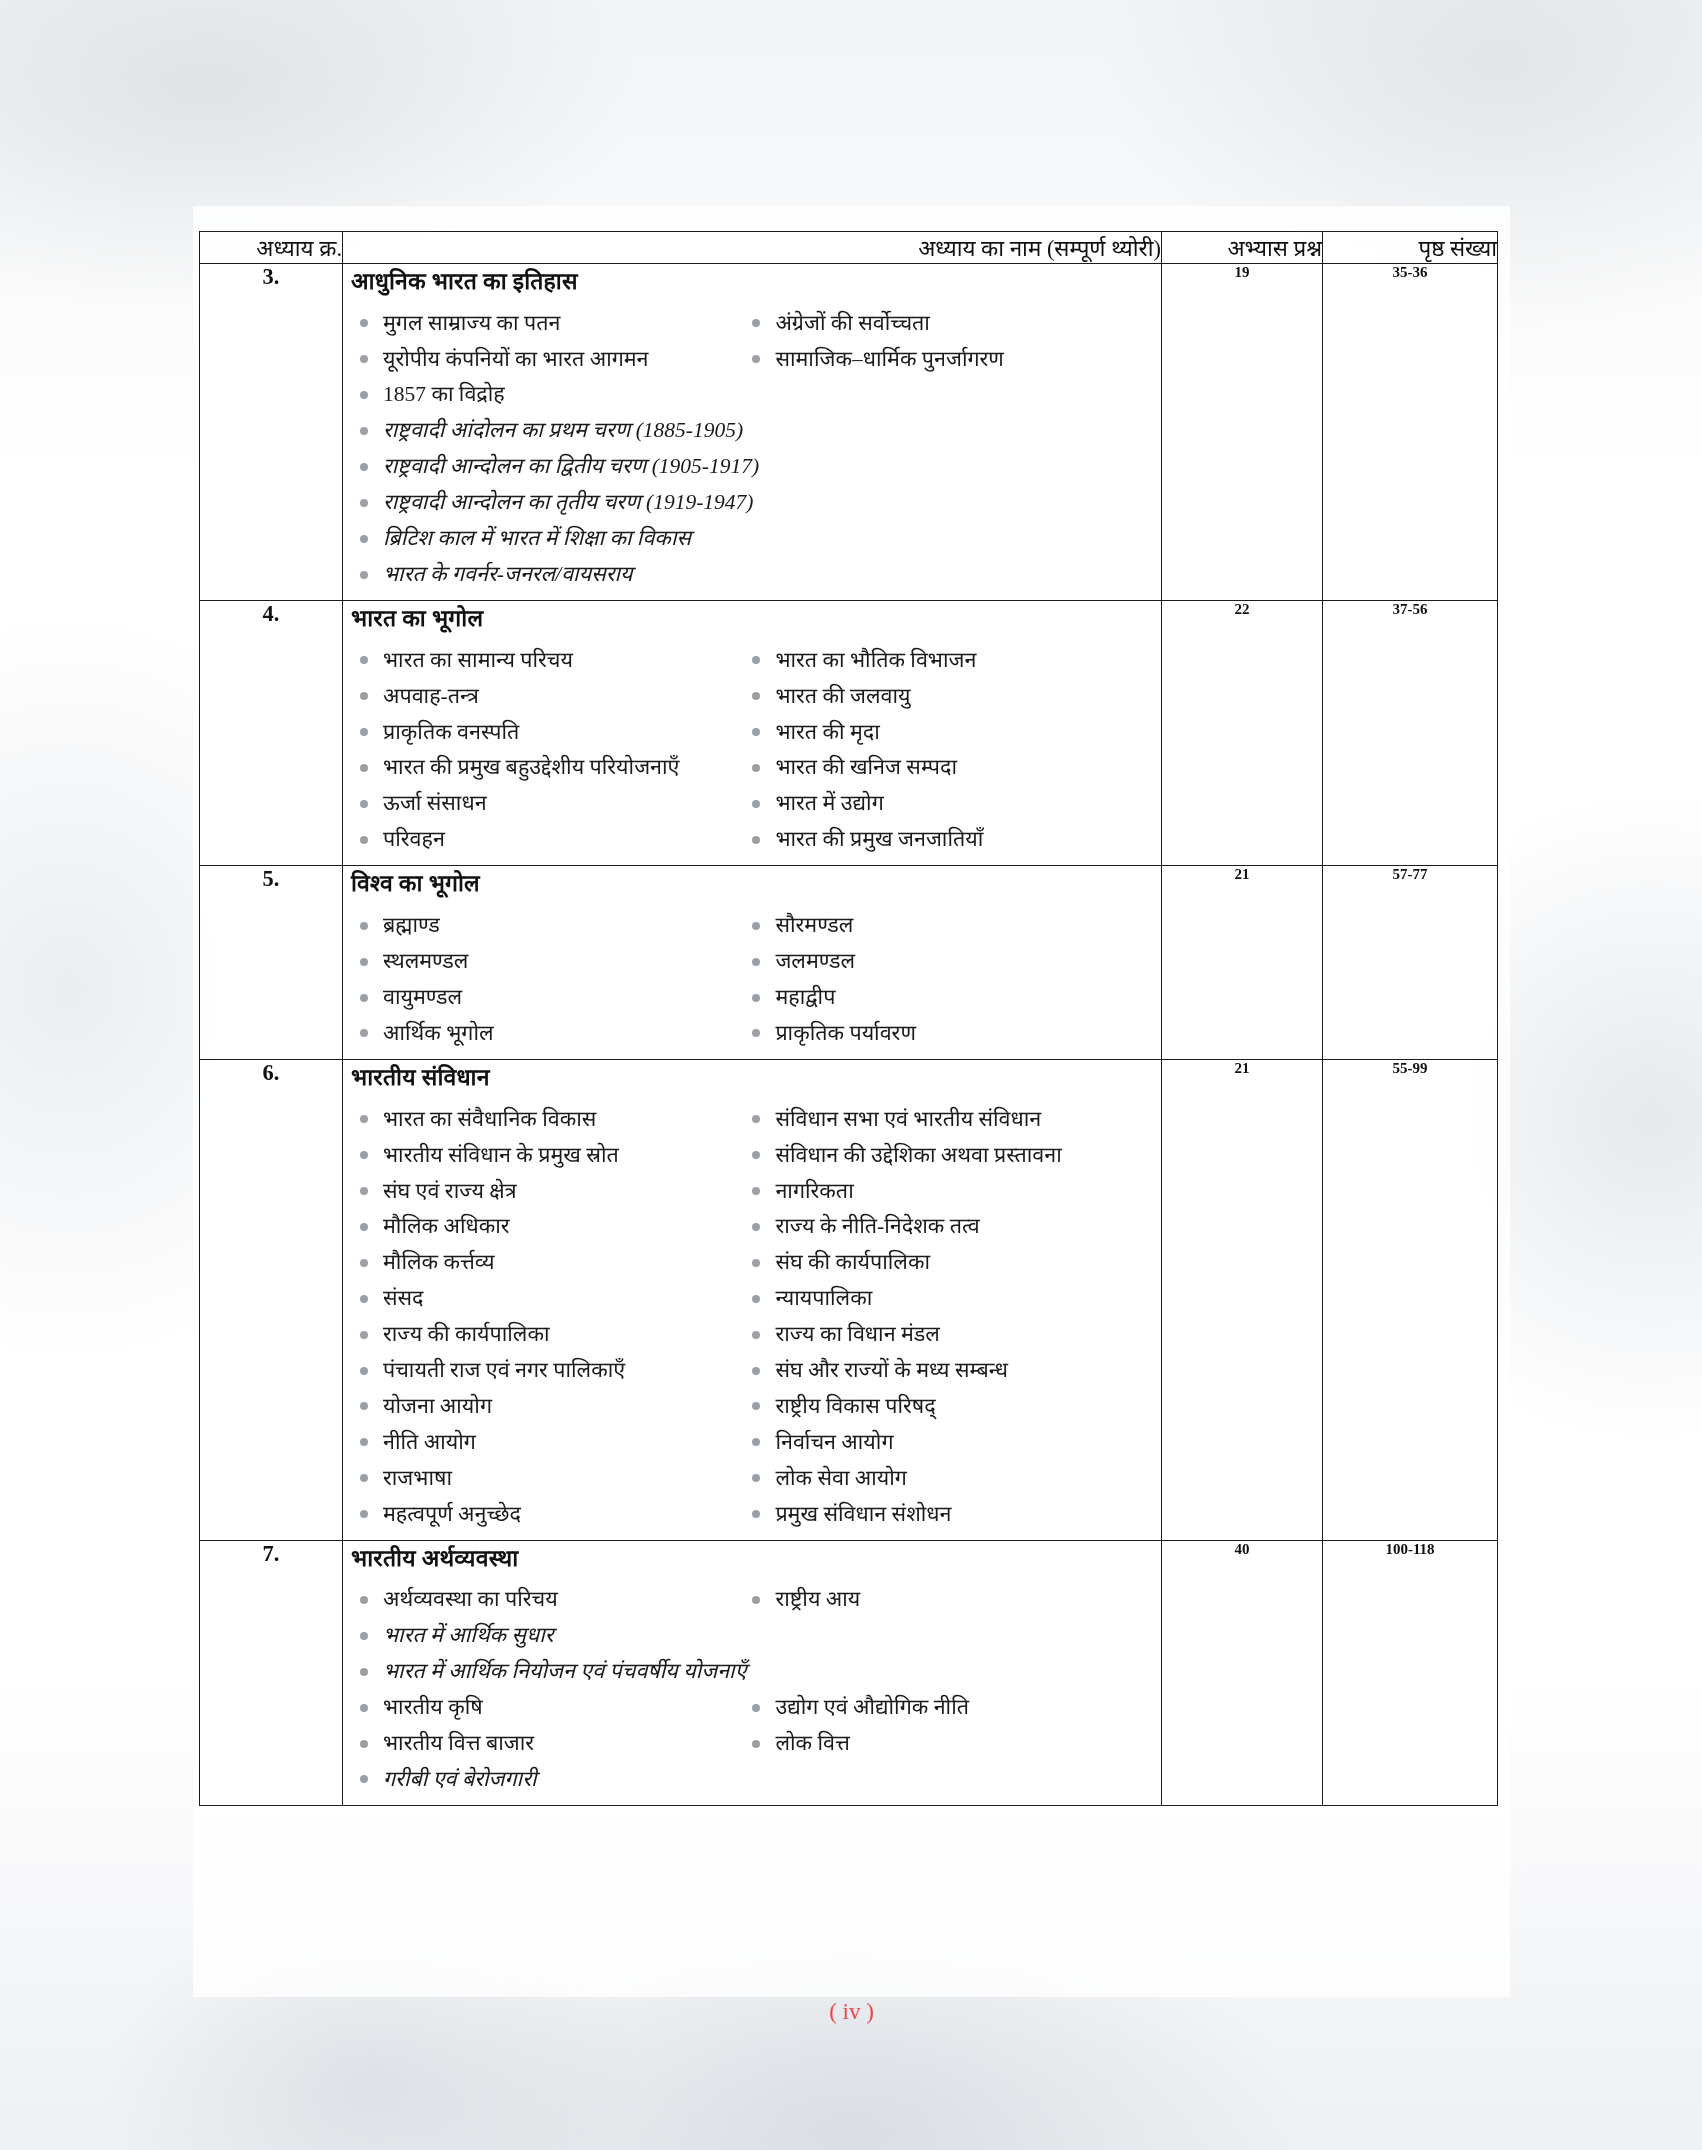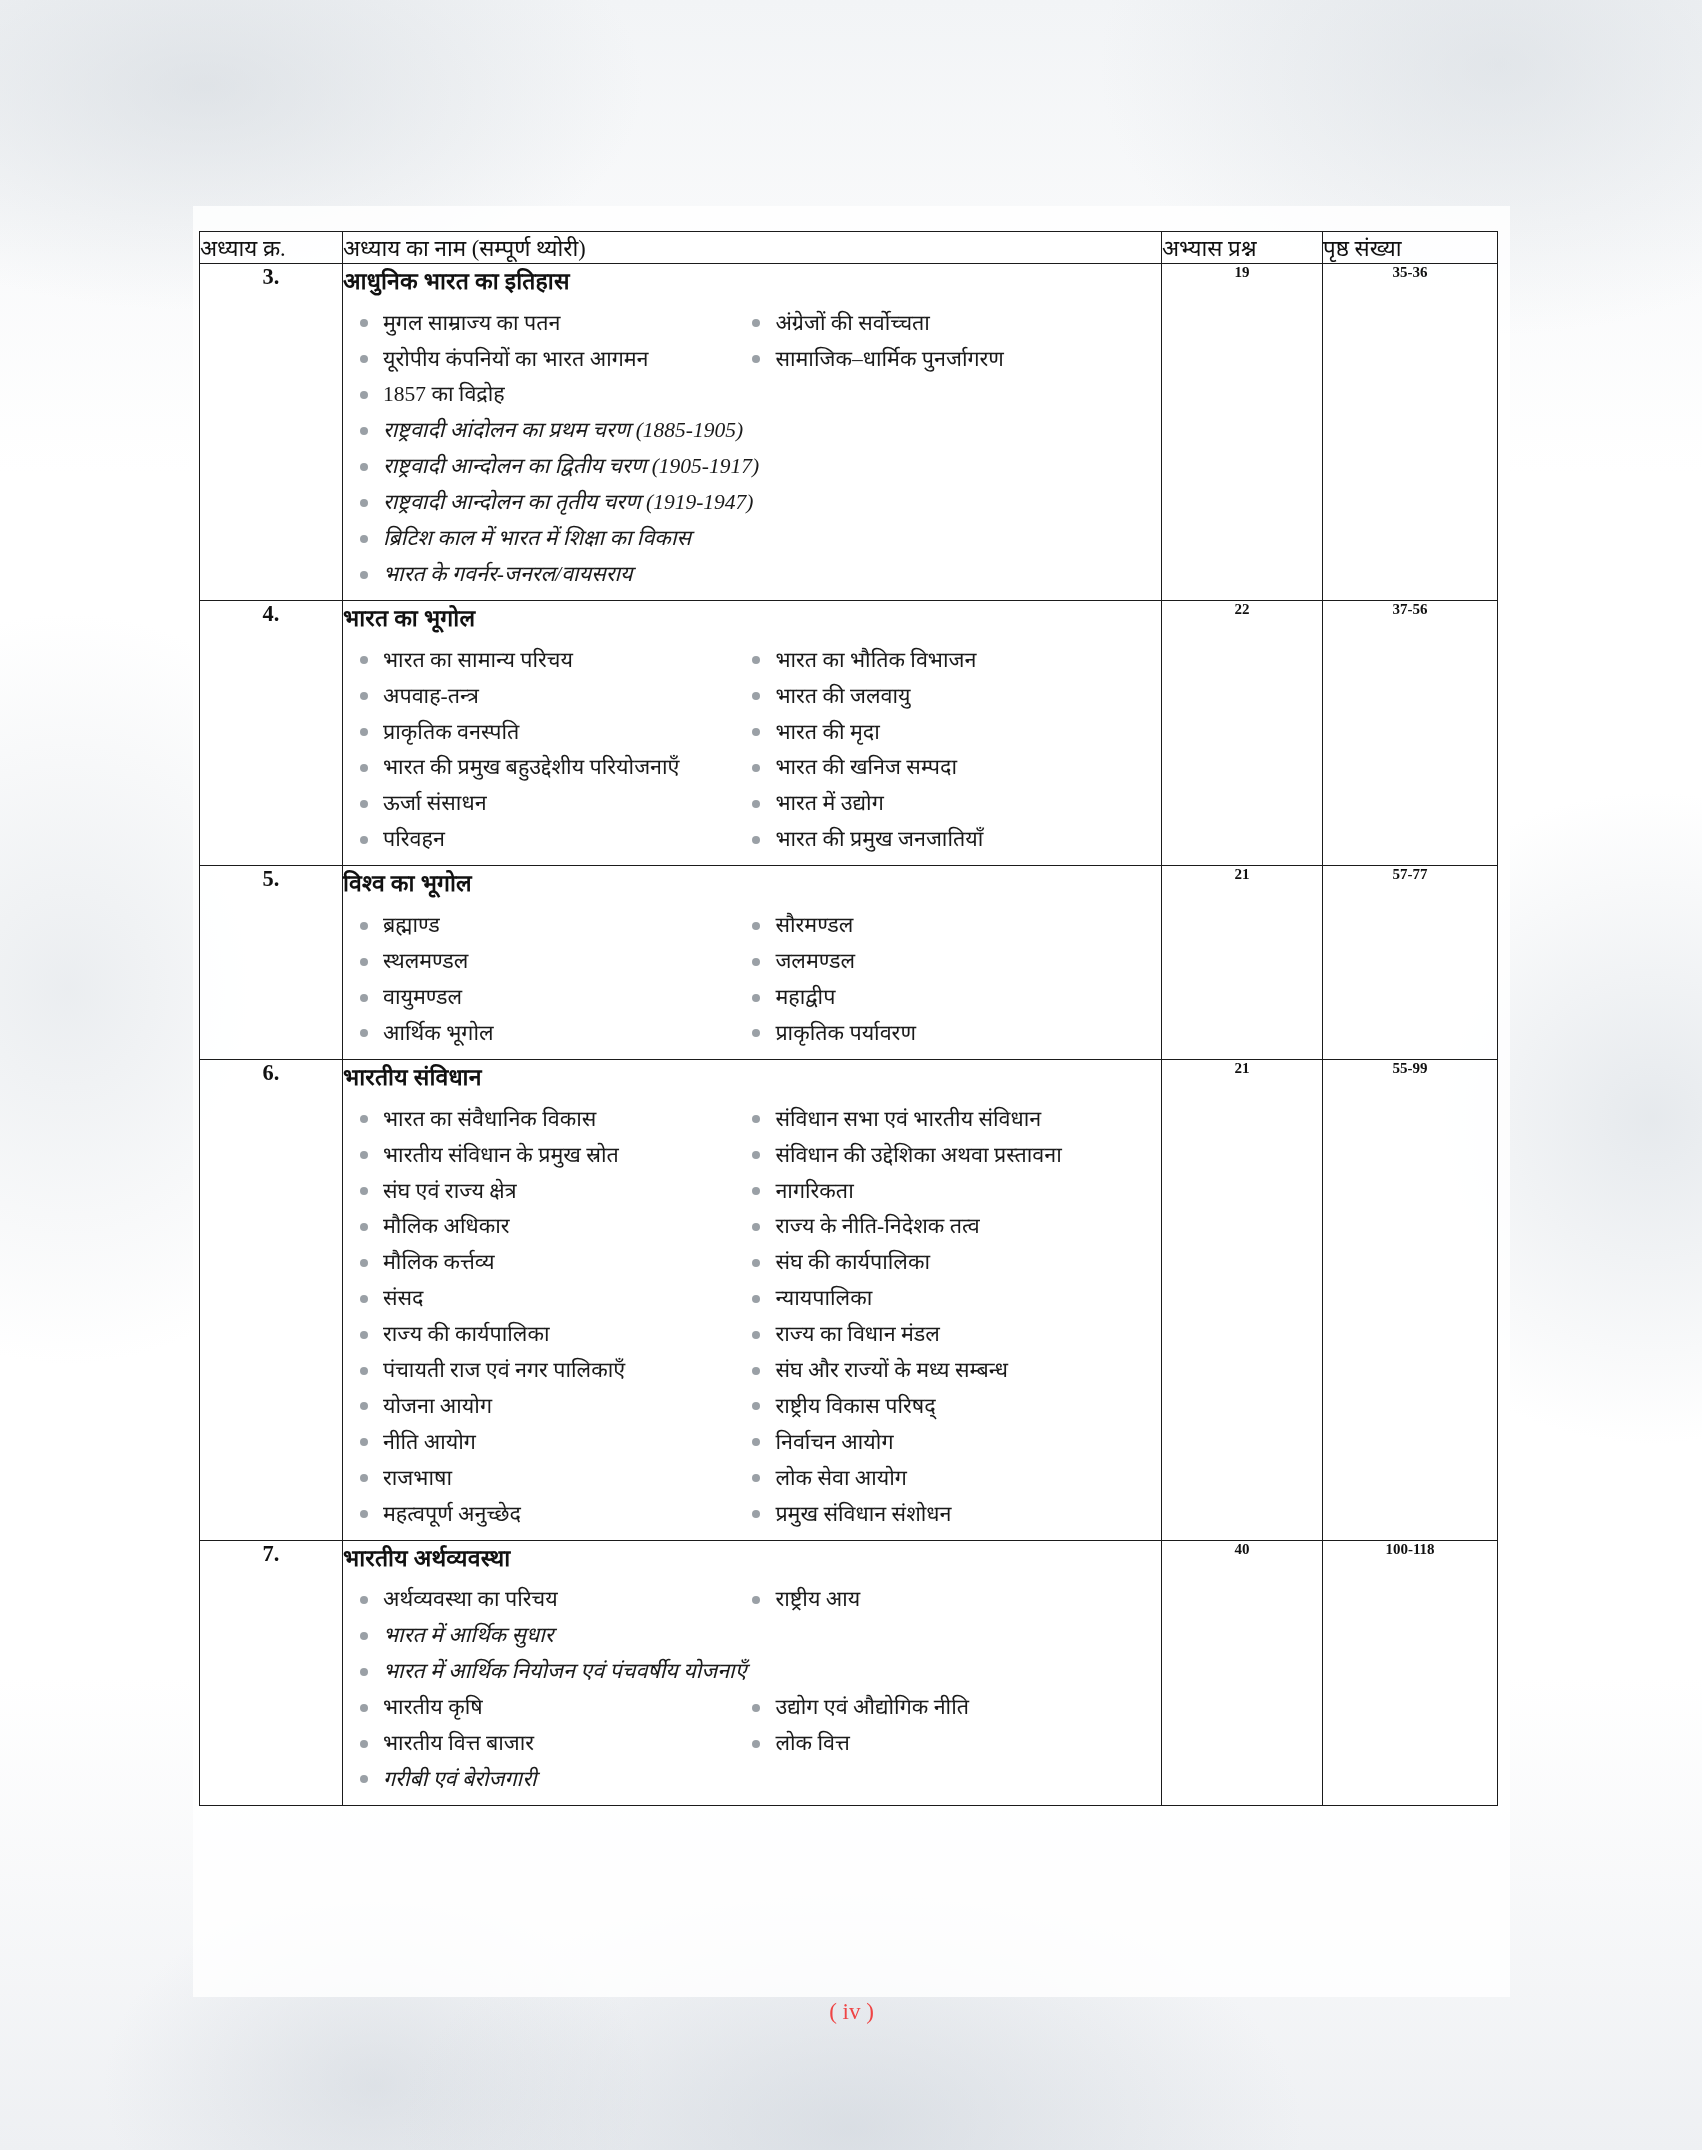--- a/index.html
+++ b/index.html
@@ -55,21 +55,21 @@
     border: 1.3px solid #1b1b1b;
     vertical-align: top;
     padding: 0;
   }
   .col-num  { width: 143px; }
   .col-name { width: 819px; }
   .col-q    { width: 161px; }
   .col-pg   { width: 175px; }
 
   thead td {
-    text-align: left;
+    text-align: right;
     font-size: 22.4px;
     padding: 12.5px 5.4px 14.3px 5.4px;
     color: #111;
     font-family: "Liberation Serif", serif;
   }
   .chapno {
     text-align: center;
     font-size: 22.4px;
     font-weight: bold;
     padding-top: 16px;
@@ -84,20 +84,21 @@
   }
   .cell-name {
     padding: 14.3px 12.5px 16px 21.5px;
   }
   .chap-title {
     font-size: 23px;
     font-weight: bold;
     color: #111;
     margin-bottom: 9px;
     letter-spacing: 0.2px;
+    margin-left: 8px;
   }
   ul.topics {
     list-style: none;
     margin: 8px;
     padding: 0;
     display: grid;
     grid-template-columns: 387px 387px;
     column-gap: 5.4px;
     row-gap: 0px;
   }

